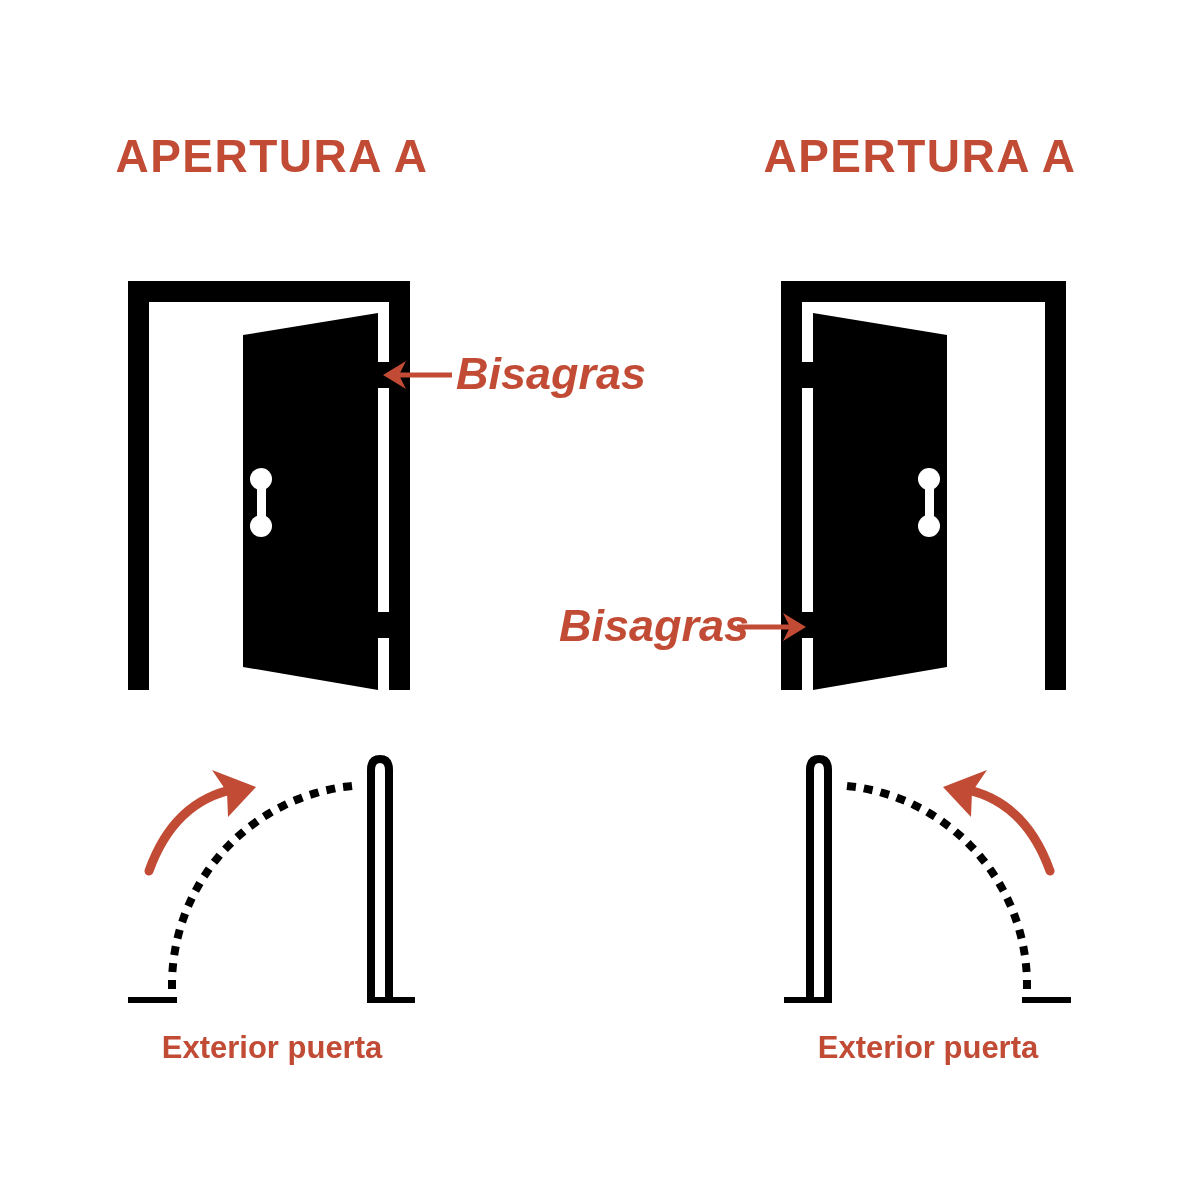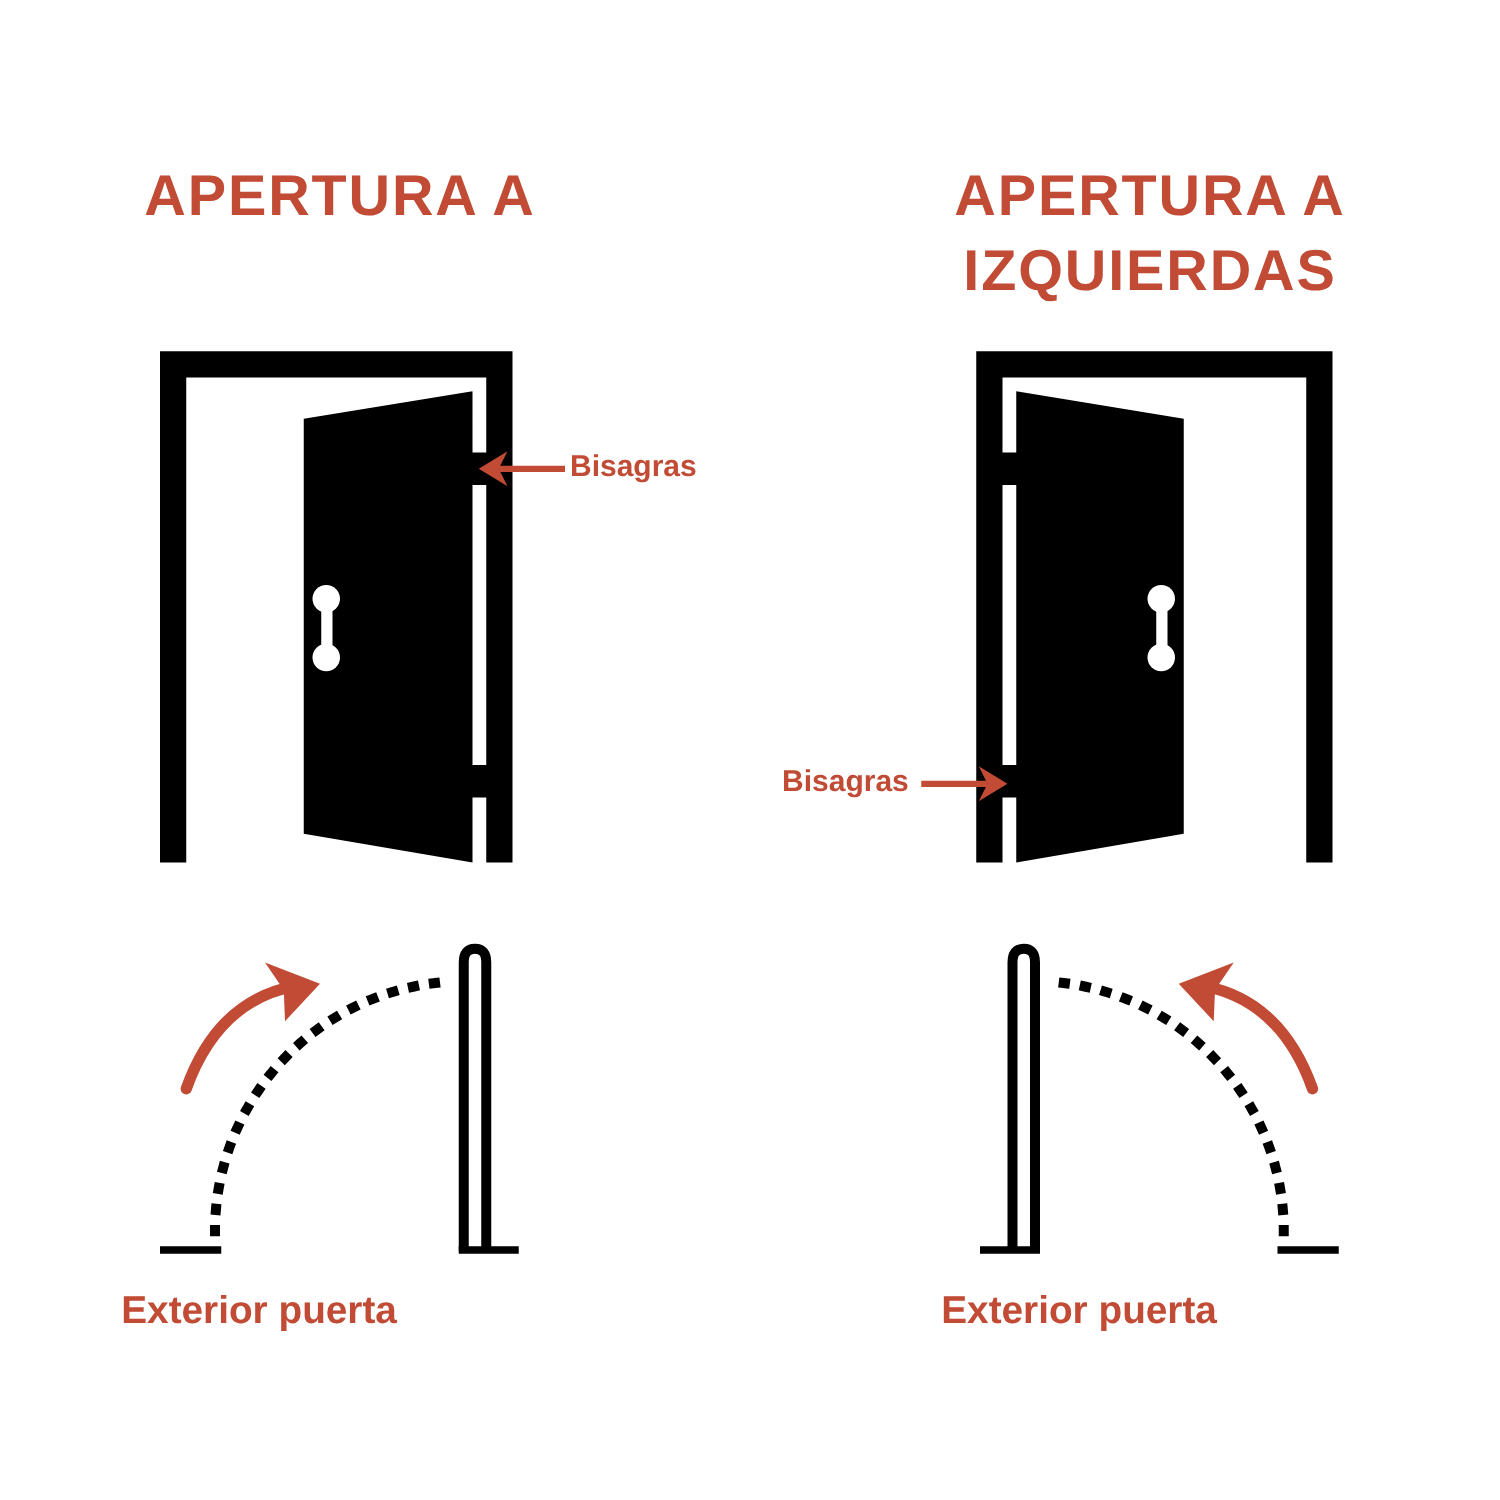--- a/index.html
+++ b/index.html
@@ -6,24 +6,24 @@
   html,body{margin:0;padding:0;background:#fff;}
   .page{
     position:relative;width:1200px;height:1200px;background:var(--bg);
     font-family:"Liberation Sans",sans-serif;overflow:hidden;
   }
   .diagram-svg{position:absolute;left:0;top:0;}
   .label{position:absolute;color:var(--accent);font-weight:700;}
   .title{font-size:46px;line-height:60px;letter-spacing:1.5px;text-align:center;}
   .title-left{left:85px;top:126px;width:374px;}
   .title-right{left:733px;top:126px;width:374px;}
-  .hinge-label{font-size:24px;line-height:35px;}
+  .hinge-label{font-size:45px;line-height:35px;font-style:italic;}
   .hinge-label-left{left:456px;top:356px;}
   .hinge-label-right{left:559px;top:608px;width:168px;text-align:right;}
-  .exterior-label{font-size:31px;line-height:34px;text-align:left;}
+  .exterior-label{font-size:31px;line-height:34px;text-align:center;}
   .exterior-label-left{left:97px;top:1031px;width:350px;}
   .exterior-label-right{left:753px;top:1031px;width:350px;}
   .ink-fill{fill:var(--ink);}
   .white-fill{fill:#fff;}
   .accent-fill{fill:var(--accent);}
   .accent-stroke{stroke:var(--accent);fill:none;}
   .ink-stroke{stroke:var(--ink);fill:none;}
 </style>
 </head>
 <body>
@@ -91,21 +91,20 @@
       </g>
     </g>
   </svg>
 
   <div class="label title title-left">
     <div>APERTURA A</div>
   </div>
 
   <div class="label title title-right">
     <div>APERTURA A</div>
-    <div>IZQUIERDAS</div>
   </div>
 
   <div class="label hinge-label hinge-label-left">Bisagras</div>
 
   <div class="label hinge-label hinge-label-right">Bisagras</div>
 
   <div class="label exterior-label exterior-label-left">Exterior puerta</div>
 
   <div class="label exterior-label exterior-label-right">Exterior puerta</div>
 

